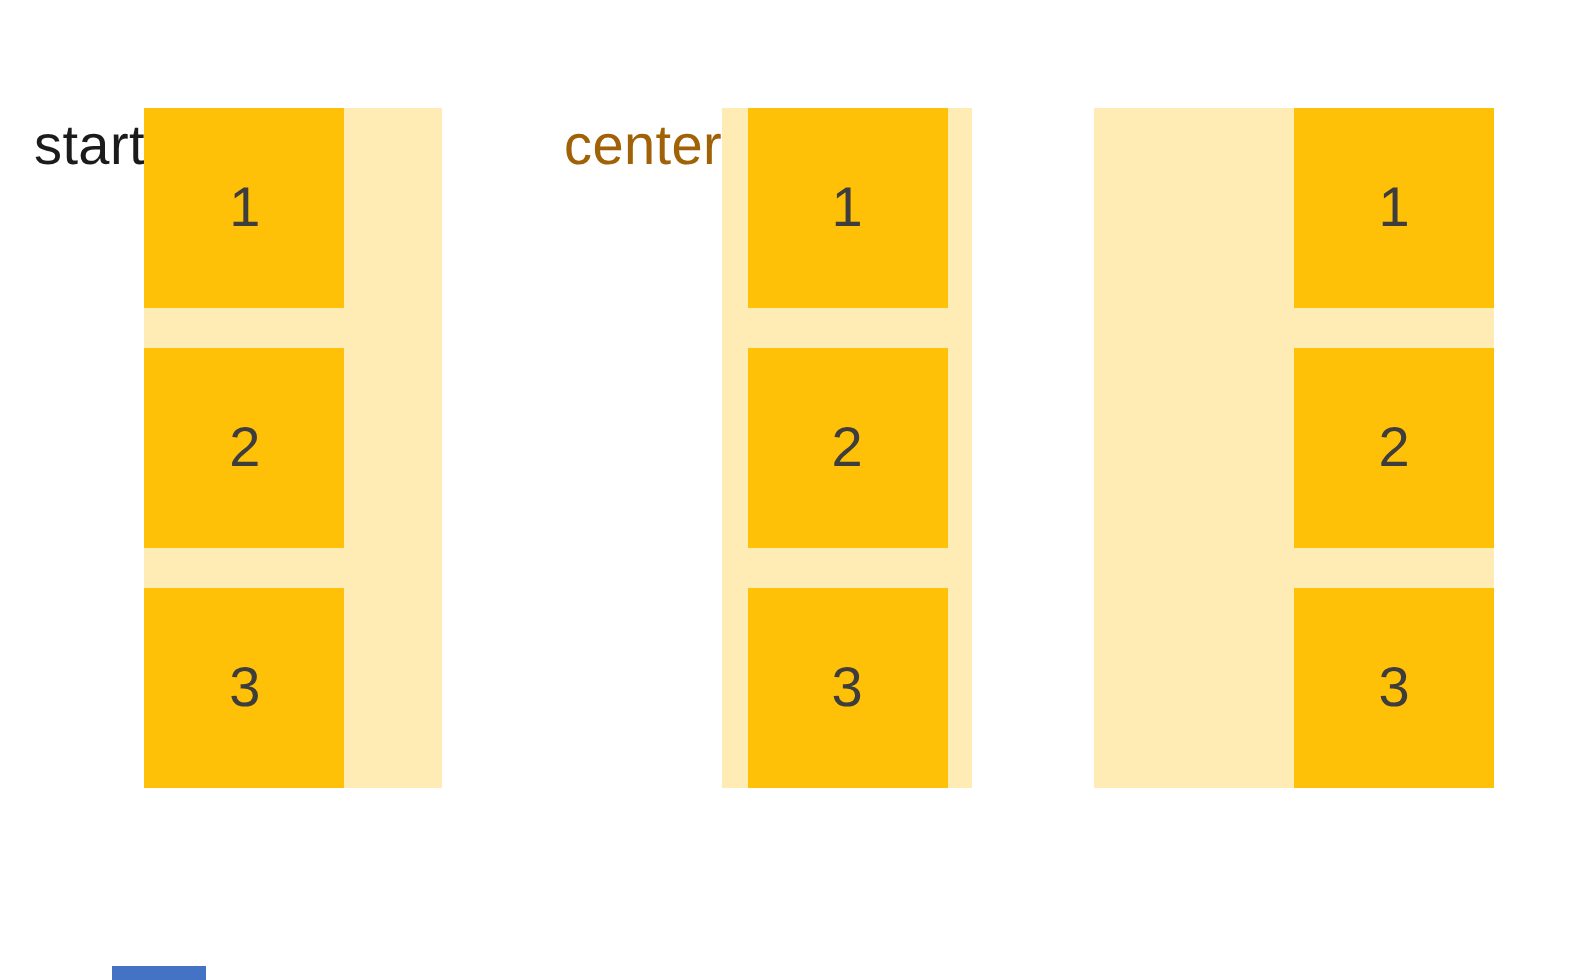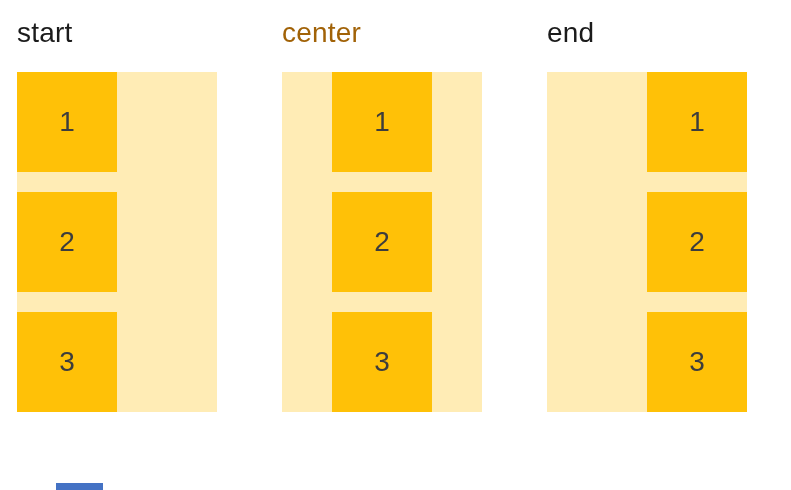--- a/index.html
+++ b/index.html
@@ -17,21 +17,22 @@
   .examples-row {
     position: absolute;
     left: 17px;
     top: 14px;
     display: flex;
     gap: 61px;
   }
   .example {
     width: 204px;
     display: flex;
-    flex-direction: column;
+    flex-direction: row;
+    margin-top: 40px;
   }
   .example-label {
     font-size: 28px;
     font-weight: 400;
     color: #1b1b1b;
     line-height: 38px;
     height: 38px;
     margin: 0 0 20px 0;
     letter-spacing: 0.2px;
   }
@@ -80,21 +81,20 @@
   <div class="example">
     <div class="example-label" style="color: #a16207;">center</div>
     <div class="flex-container align-center" style="background: rgb(255, 236, 181);">
       <div class="flex-item" style="background: rgb(255, 193, 7); color: rgb(61, 61, 61);">1</div>
       <div class="flex-item" style="background: rgb(255, 193, 7); color: rgb(61, 61, 61);">2</div>
       <div class="flex-item" style="background: rgb(255, 193, 7); color: rgb(61, 61, 61);">3</div>
     </div>
   </div>
 
   <div class="example">
-    <div class="example-label" style="color: rgb(27, 27, 27);">end</div>
     <div class="flex-container align-end" style="background: rgb(255, 236, 181);">
       <div class="flex-item" style="background: rgb(255, 193, 7); color: rgb(61, 61, 61);">1</div>
       <div class="flex-item" style="background: rgb(255, 193, 7); color: rgb(61, 61, 61);">2</div>
       <div class="flex-item" style="background: rgb(255, 193, 7); color: rgb(61, 61, 61);">3</div>
     </div>
   </div>
 
 </div>
 
 <div class="clipped-next-box" style="background: rgb(68, 114, 196);"></div>

